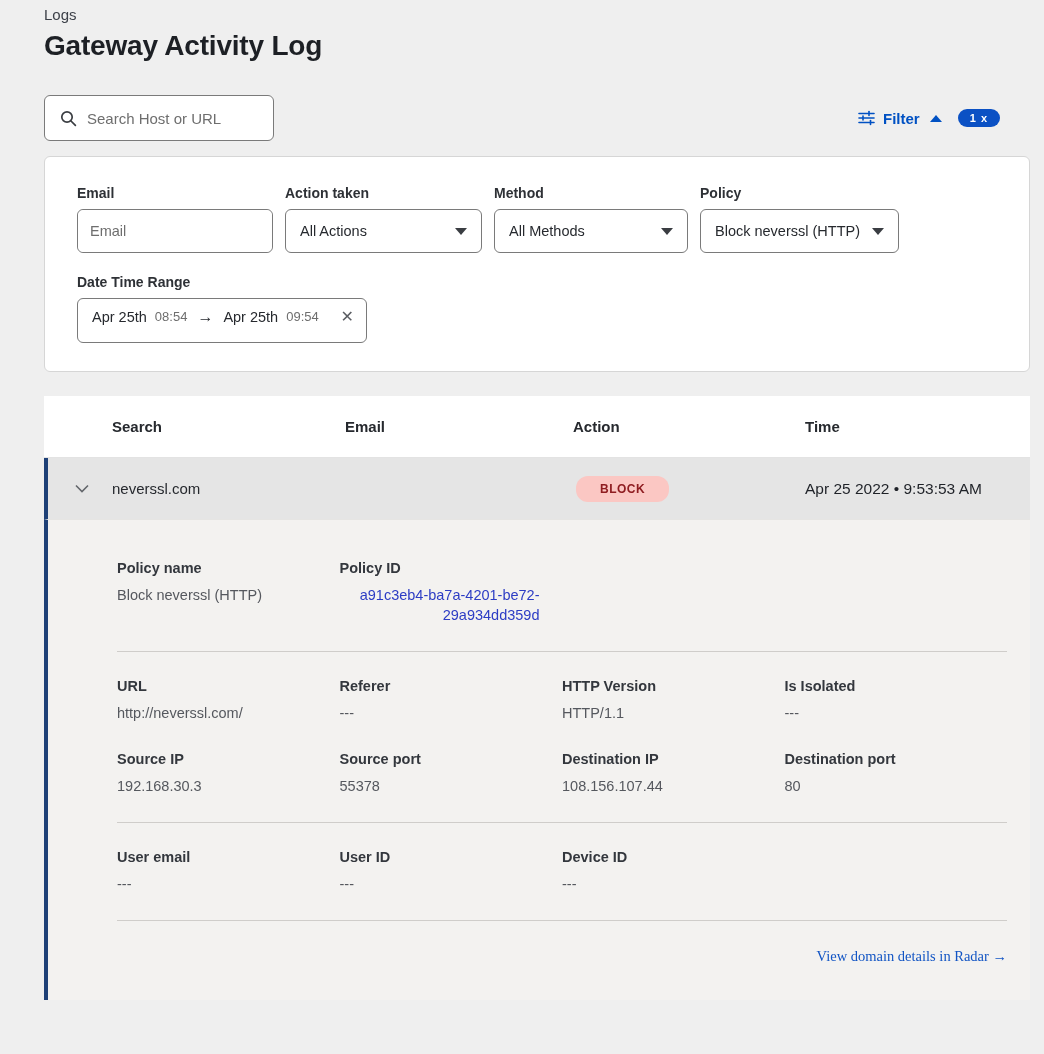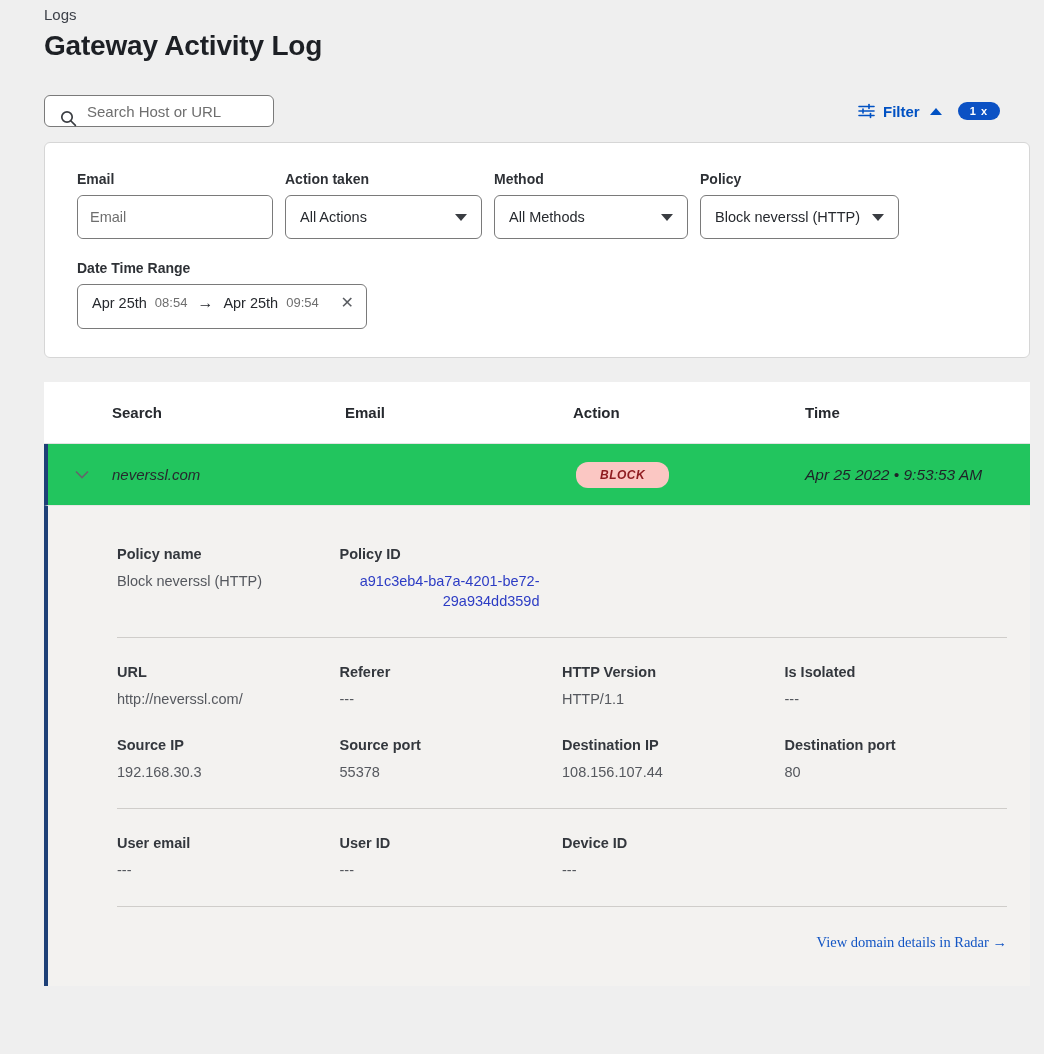--- a/index.html
+++ b/index.html
@@ -12,21 +12,21 @@
   .title { padding:7px 0 0 44px; font-size:28px; font-weight:700; color:#1d2025; letter-spacing:-0.2px; }
 
   
   .tabstrip { margin:22px 0 0 44px; width:480px; display:flex; border-bottom:1px solid #8f8f8f; }
   .tab { position:relative; width:120px; text-align:center; padding:10px 0 15px; font-size:16px; color:#33373d; cursor:pointer; }
   .tab.active { color:#0051c3; font-weight:700; }
   .tab.active::after { content:""; position:absolute; left:0; right:0; bottom:-2px; height:4px; background:#0051c3; }
 
   
   .toolbar { margin:33px 44px 0 44px; display:flex; align-items:center; justify-content:space-between; }
-  .searchbox { position:relative; width:230px; height:32px; background:#fff; border:1px solid #7a7a7a; border-radius:6px; }
+  .searchbox { position:relative; width:230px; height:46px; background:#fff; border:1px solid #7a7a7a; border-radius:6px; }
   .searchbox svg { position:absolute; left:15px; top:14px; }
   .searchbox input { width:100%; height:100%; border:none; outline:none; background:transparent; border-radius:6px; padding:0 10px 0 42px; font-size:15px; color:#26292e; font-family:inherit; }
   .searchbox input::placeholder { color:#6e6e6e; }
   .filterbar { display:flex; align-items:center; gap:8px; }
   .filterbar .flabel { color:#0051c3; font-size:15px; font-weight:700; }
   .caret-up { width:0; height:0; border-left:6px solid transparent; border-right:6px solid transparent; border-bottom:7px solid #0051c3; margin-left:2px; }
   .fbadge { margin-left:8px; background:#0b51c4; color:#fff; font-size:11px; font-weight:700; padding:3px 12px; border-radius:10px; letter-spacing:1px; }
 
   
   .filtercard { margin:15px 0 0 44px; width:986px; height:216px; background:#fff; border:1px solid #d6d6d6; border-radius:6px; padding:28px 32px; }
@@ -43,21 +43,21 @@
   .daterange .d { font-size:14.5px; color:#26292e; }
   .daterange .t { font-size:13px; color:#6e6e6e; }
   .daterange .arrow { color:#26292e; font-size:16px; padding:0 2px; }
   .daterange .clear { margin-left:auto; color:#5a5d62; font-size:16px; cursor:pointer; line-height:1; }
 
   
   .tablecard { margin:24px 0 0 44px; width:986px; background:#fff; }
   .tgrid { display:grid; grid-template-columns:68px 233px 228px 232px 1fr; align-items:center; }
   .thead { height:62px; border-bottom:1px solid #e3e3e3; }
   .thead .th { font-size:15px; font-weight:700; color:#26292e; }
-  .trow { height:61px; border-left:4px solid #1e4077; background:#22c55e; cursor:pointer;font-style:italic; }
+  .trow { height:61px; border-left:4px solid #1e4077; background:#e5e5e5; cursor:pointer; }
   .trow .chev { display:flex; justify-content:center; }
   .trow .req { font-size:15px; color:#26292e; margin-left:-4px; }
   .badge-block { display:inline-block; background:#fbc7c3; color:#8f1d21; font-size:12px; font-weight:700; letter-spacing:0.5px; padding:6px 24px; border-radius:12px; margin-left:-1px; }
   .trow .time { font-size:15.5px; color:#1f2228; margin-left:-4px; }
 
   
   .detail { border-left:4px solid #1e4077; border-top:1px solid #e6e5e3; background:#f3f2f0; height:481px; padding:40px 23px 0 69px; }
   .dgrid { display:grid; grid-template-columns:repeat(4,1fr); column-gap:0; row-gap:28px; }
   .ditem .dlab { font-size:14.5px; font-weight:700; color:#33373d; margin-bottom:9px; }
   .ditem .dval { font-size:14.5px; color:#55585e; line-height:20px; }

